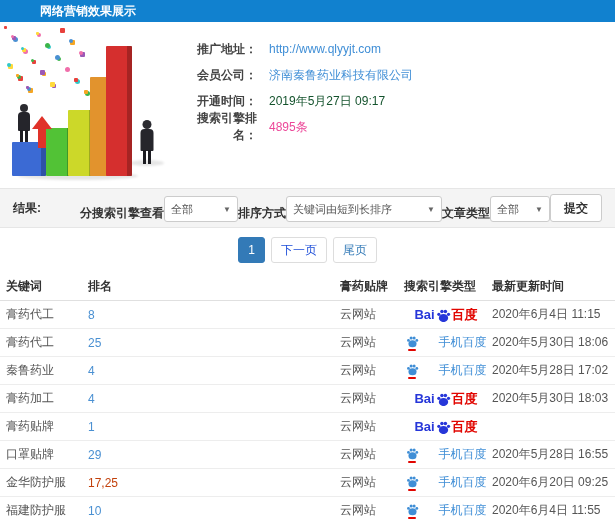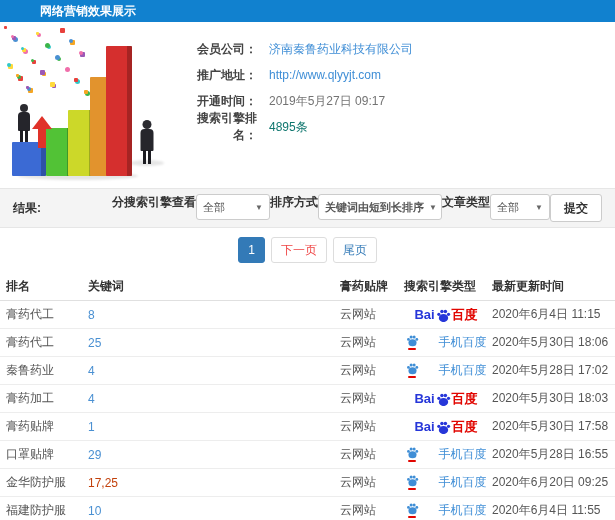--- a/index.html
+++ b/index.html
@@ -23,53 +23,53 @@
   .arrow-up .head{position:absolute;left:0;top:-2px;width:0;height:0;
     border-left:10px solid transparent;border-right:10px solid transparent;border-bottom:13px solid #e03229;}
   .person{position:absolute;}
   .person .head{position:absolute;left:50%;transform:translateX(-50%);top:0;border-radius:50%;background:#2b2b30;}
   .person .body{position:absolute;left:50%;transform:translateX(-50%);background:#25252b;border-radius:4px 4px 1px 1px;}
   .person .legL,.person .legR{position:absolute;bottom:0;width:3px;background:#1d1d22;}
   .shadow{position:absolute;background:rgba(0,0,0,.10);border-radius:50%;filter:blur(1px);}
   .info{flex:1;padding-top:14px;}
   .info-row{display:flex;align-items:center;height:26px;}
   .info-label{width:82px;text-align:right;font-weight:bold;color:#444;flex:none;}
-  .info-value{margin-left:12px;color:#737373;}
+  .info-value{margin-left:12px;color:#14532d;}
   .info-value.link{cursor:pointer;}
   
   .filterbar{height:40px;background:#f4f4f4;border-top:1px solid #e6e6e6;border-bottom:1px solid #e6e6e6;
     box-sizing:border-box;display:flex;align-items:center;justify-content:space-between;padding:0 13px;}
   .result-label{font-weight:bold;color:#333;}
-  .filter-group{display:flex;align-items:flex-start;gap:0;}
+  .filter-group{display:flex;align-items:flex-end;gap:0;}
   .flabel{font-weight:bold;color:#333;white-space:nowrap;}
   .select{background:#fff;border:1px solid #ccc;border-radius:3px;height:26px;box-sizing:border-box;
     display:flex;align-items:center;justify-content:space-between;padding:0 6px;font-size:11px;color:#555;cursor:pointer;white-space:nowrap;}
   .caret{font-size:8px;color:#666;margin-left:5px;}
   .sel-engine{width:74px;}
-  .sel-sort{width:124px;font-weight:bold;}
+  .sel-sort{width:156px;}
   .sel-article{width:60px;}
   .submit{background:#fff;border:1px solid #ccc;border-radius:3px;height:28px;padding:0 13px;
     font-size:12px;color:#333;font-weight:bold;font-family:inherit;cursor:pointer;}
   
   .pagination{height:44px;display:flex;align-items:center;justify-content:center;gap:6px;background:#fff;}
   .page-btn{min-width:27px;height:26px;line-height:24px;box-sizing:border-box;padding:0 9px;text-align:center;
     border:1px solid #ddd;border-radius:3px;background:#fff;font-size:12px;cursor:pointer;}
   
   .tr{display:grid;grid-template-columns:82px 252px 60px 92px 1fr;align-items:center;
     height:27px;padding-left:6px;border-bottom:1px solid #ededed;background:#fff;}
   .tr.head{height:28px;font-weight:bold;color:#333;border-bottom:1px solid #e0e0e0;}
   .td{overflow:hidden;white-space:nowrap;}
   .td-kw{color:#555;}
   .td-rank{cursor:pointer;}
   .td-type{color:#555;}
   .td-time{color:#555;}
   .engine-cell{display:flex;justify-content:center;align-items:center;}
   .bd-logo{display:inline-flex;align-items:flex-end;font-weight:bold;font-size:13px;line-height:14px;}
   .bd-logo svg{margin:0 1px -1px 1px;}
-  .mb-logo{display:inline-flex;gap:20px;font-size:12px;}
+  .mb-logo{display:inline-flex;align-items:center;gap:20px;font-size:12px;}
   .paw-wrap{display:inline-flex;flex-direction:column;align-items:center;line-height:0;}
   .paw-underline{width:8px;height:2px;border-radius:1px;margin-top:1px;}
 </style>
 </head>
 <body>
 
 <div class="topbar" style="background: rgb(17, 129, 207);">
   <span>网络营销效果展示</span>
 </div>
 
@@ -142,34 +142,34 @@
         <span class="confetti-dot" style="left: 74px; top: 56px; width: 4px; height: 4px; background: rgb(232, 65, 60);"></span>
         <span class="confetti-dot" style="left: 45px; top: 21px; width: 5px; height: 5px; background: rgb(59, 181, 74); border-radius: 50%;"></span>
         <span class="confetti-dot" style="left: 16px; top: 52px; width: 3px; height: 3px; background: rgb(245, 166, 35);"></span>
         <span class="confetti-dot" style="left: 69px; top: 17px; width: 4px; height: 4px; background: rgb(74, 144, 210); border-radius: 50%;"></span>
         <span class="confetti-dot" style="left: 40px; top: 48px; width: 5px; height: 5px; background: rgb(155, 89, 182);"></span>
         <span class="confetti-dot" style="left: 11px; top: 13px; width: 3px; height: 3px; background: rgb(240, 110, 170); border-radius: 50%;"></span>
       </div>
   </div>
   <div class="info" id="info">
       <div class="info-row">
+        <span class="info-label">推广地址：</span>
+        <span class="info-value link" style="color: rgb(63, 142, 214);">http://www.qlyyjt.com</span>
+      </div>
+      <div class="info-row">
         <span class="info-label">会员公司：</span>
         <span class="info-value link" style="color: rgb(63, 142, 214);">济南秦鲁药业科技有限公司</span>
-      </div>
-      <div class="info-row">
-        <span class="info-label">推广地址：</span>
-        <span class="info-value link" style="color: rgb(63, 142, 214);">http://www.qlyyjt.com</span>
       </div>
       <div class="info-row">
         <span class="info-label">开通时间：</span>
         <span class="info-value plain">2019年5月27日 09:17</span>
       </div>
       <div class="info-row">
         <span class="info-label">搜索引擎排名：</span>
-        <span class="info-value highlight" style="color: #0f766e;">4895条</span>
+        <span class="info-value highlight" style="color: #ec4899;">4895条</span>
       </div>
     </div>
 </div>
 
 <div class="filterbar">
   <span class="result-label">结果:</span>
   <div class="filter-group">
     <span class="flabel">分搜索引擎查看</span>
     <div class="select sel-engine">
       <span>全部</span>
@@ -184,28 +184,28 @@
     <div class="select sel-article">
       <span>全部</span>
       <span class="caret">▼</span>
     </div>
     <button class="submit">提交</button>
   </div>
 </div>
 
 <div class="pagination" id="pagination">
     <span class="page-btn active" style="color: rgb(255, 255, 255); background: rgb(51, 122, 183); border-color: rgb(51, 122, 183);">1</span>
-    <span class="page-btn" style="color: #ef4444;">下一页</span>
+    <span class="page-btn" style="color: #1d4ed8;">下一页</span>
     <span class="page-btn" style="color: rgb(51, 122, 183);">尾页</span>
   </div>
 
 <div class="table">
   <div class="tr head" id="thead">
+      <span class="td">关键词</span>
       <span class="td">排名</span>
-      <span class="td">关键词</span>
       <span class="td">膏药贴牌</span>
       <span class="td engine-cell" style="justify-content: flex-start; padding-left: 4px;">搜索引擎类型</span>
       <span class="td">最新更新时间</span>
     </div>
   <div id="tbody">
       <div class="tr">
         <span class="td td-kw">膏药代工</span>
         <span class="td td-rank" style="color: rgb(74, 144, 210);">8</span>
         <span class="td td-type">云网站</span>
         <span class="td engine-cell">
@@ -294,21 +294,20 @@
             <svg width="15" height="15" viewBox="0 0 24 24">
               <ellipse cx="12" cy="16" rx="7.5" ry="6.5" fill="#2636d9"></ellipse>
               <circle cx="4.5" cy="10" r="2.6" fill="#2636d9"></circle>
               <circle cx="9.5" cy="5.5" r="2.8" fill="#2636d9"></circle>
               <circle cx="15" cy="5.5" r="2.8" fill="#2636d9"></circle>
               <circle cx="20" cy="10" r="2.6" fill="#2636d9"></circle>
             </svg>
             <b style="color: rgb(225, 6, 1);">百度</b>
           </span>
         </span>
-        <span class="td td-time">2020年5月30日 17:58</span>
       </div>
       <div class="tr">
         <span class="td td-kw">口罩贴牌</span>
         <span class="td td-rank" style="color: rgb(74, 144, 210);">29</span>
         <span class="td td-type">云网站</span>
         <span class="td engine-cell">
           <span class="mb-logo">
             <span class="paw-wrap">
               <svg width="13" height="13" viewBox="0 0 24 24">
                 <ellipse cx="12" cy="16" rx="7.5" ry="6.5" fill="#3f8ed6"></ellipse>

